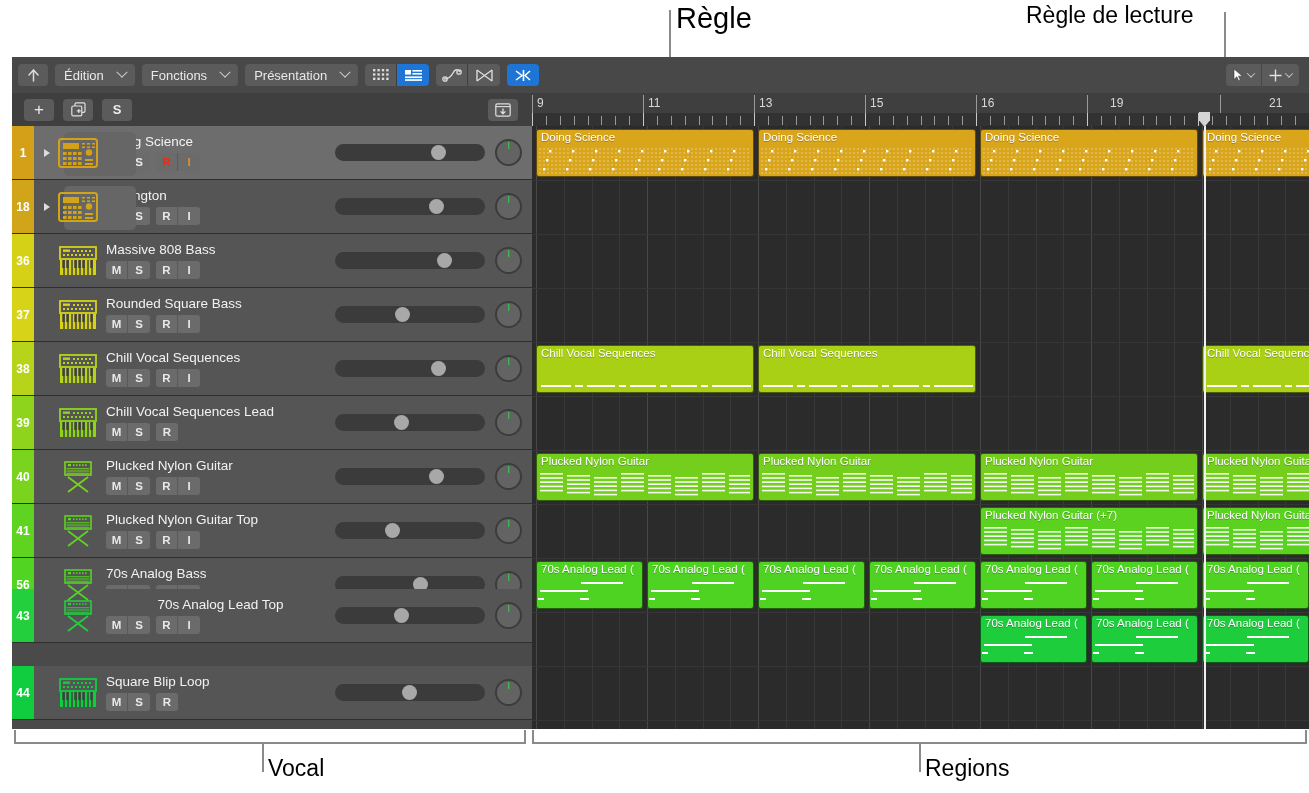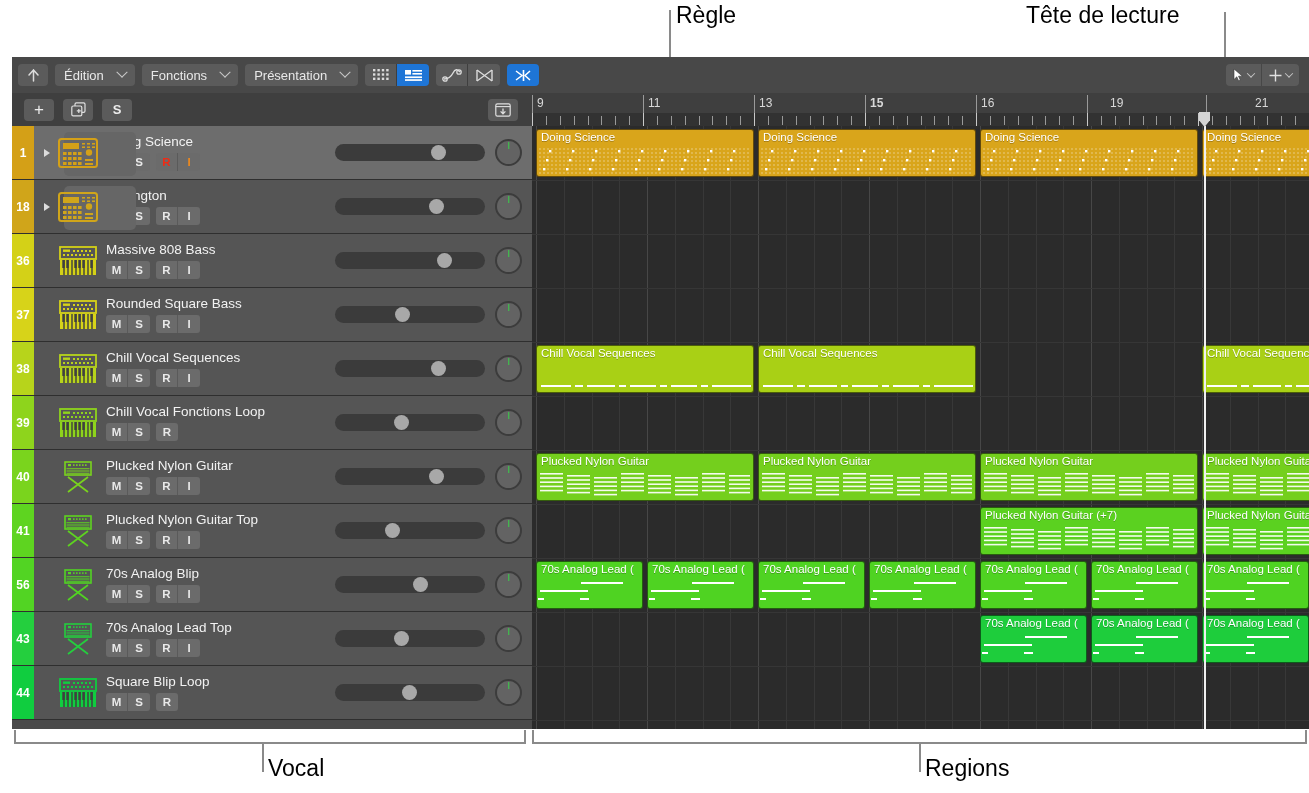--- a/index.html
+++ b/index.html
@@ -253,24 +253,24 @@
     position: absolute; width: 11px; height: 15px;
     background: #d4d4d4;
     clip-path: polygon(0 0, 100% 0, 100% 55%, 50% 100%, 0 55%);
   }
 </style>
 </head>
 <body>
 
 <div id="root">
 
-  <div class="callout-label" style="left:676px; top:2px; font-size:23px;">Règle</div>
+  <div class="callout-label" style="left:676px; top:2px; font-size:29px;">Règle</div>
   <div class="leader leader-v" style="left:669px; top:10px; height:80px;"></div>
 
-  <div class="callout-label" style="left:1026px; top:2px; font-size:23px;">Tête de lecture</div>
+  <div class="callout-label" style="left:1026px; top:2px; font-size:23px;">Règle de lecture</div>
   <div class="leader leader-v" style="left:1224px; top:12px; height:110px;"></div>
 
   <div id="app">
 
     <div class="toolbar">
       <div class="tb-btn icon-only">
         <svg width="13" height="15" viewBox="0 0 13 15">
           <path d="M6.5 2 L11 7 M6.5 2 L2 7 M6.5 2 L6.5 13" stroke="#dcdcdc" stroke-width="1.5" fill="none" stroke-linecap="round"></path>
         </svg>
       </div>
@@ -386,24 +386,24 @@
           <path d="M8 5.4 L8 10.6 M5.6 8.4 L8 10.9 L10.4 8.4" stroke="#e0e0e0" stroke-width="1.3" fill="none"></path>
         </svg>
       </div>
     </div>
 
     <div class="ruler">
       <div class="ruler-nums" id="ruler-nums">
           <div class="ruler-num" style="left: 0px;">9</div>
           <div class="ruler-num" style="left: 111px;">11</div>
           <div class="ruler-num" style="left: 222px;">13</div>
-          <div class="ruler-num" style="left: 333px; font-weight: bold;">15</div>
+          <div class="ruler-num" style="left: 333px;">15</div>
           <div class="ruler-num" style="left: 444px;">16</div>
           <div class="ruler-num" style="left: 555px; padding-left: 22px;">19</div>
-          <div class="ruler-num" style="left: 674px; padding-left: 48px;">21</div>
+          <div class="ruler-num" style="left: 688px; padding-left: 48px;">21</div>
         </div>
       <div class="ruler-ticks" id="ruler-ticks">
           <div class="tick major" style="left: 0px;"></div>
           <div class="tick" style="left: 14px;"></div>
           <div class="tick" style="left: 28px;"></div>
           <div class="tick" style="left: 42px;"></div>
           <div class="tick" style="left: 56px;"></div>
           <div class="tick" style="left: 69px;"></div>
           <div class="tick" style="left: 83px;"></div>
           <div class="tick" style="left: 97px;"></div>
@@ -786,21 +786,21 @@
         <rect x="3.3" y="14" width="2.4" height="8"></rect>
                   <rect x="7.3" y="14" width="2.4" height="8"></rect>
         <rect x="15.3" y="14" width="2.4" height="8"></rect>
                   <rect x="19.3" y="14" width="2.4" height="8"></rect>
         <rect x="23.3" y="14" width="2.4" height="8"></rect>
                   <rect x="31.3" y="14" width="2.4" height="8"></rect>
       </g>
     </svg>
             </div>
             <div class="tinfo">
-              <div class="tname">Chill Vocal Fonctions Loop</div>
+              <div class="tname">Chill Vocal Sequences Lead</div>
               <div class="btnrow">
                 <div class="grp">
                   <div class="mbtn">M</div>
                   <div class="mbtn">S</div>
                 </div>
                 <div class="grp">
                   <div class="mbtn">R</div>
                 </div>
               </div>
             </div>
@@ -911,41 +911,41 @@
                   <rect x="24" y="3.3" width="1.6" height="1.6"></rect>
       <rect x="27" y="3.3" width="1.6" height="1.6"></rect>
     </g>
     <g stroke="#52d423" stroke-width="1.1">
       <path d="M8.5 7.8 L31.5 7.8 M8.5 10 L31.5 10 M8.5 12.2 L31.5 12.2"></path>
     </g>
     <path d="M10 16 L30 31 M30 16 L10 31" stroke="#52d423" stroke-width="1.7" fill="none"></path>
   </svg>
             </div>
             <div class="tinfo">
-              <div class="tname">70s Analog Blip</div>
+              <div class="tname">70s Analog Bass</div>
               <div class="btnrow">
                 <div class="grp">
                   <div class="mbtn">M</div>
                   <div class="mbtn">S</div>
                 </div>
                 <div class="grp">
                   <div class="mbtn">R</div>
                   <div class="mbtn">I</div>
                 </div>
               </div>
             </div>
             <div class="tctl">
               <div class="vslider">
                 <div class="vknob" style="left: 77.72px;"></div>
               </div>
               <div class="pan"></div>
             </div>
           </div>
         </div>
-        <div class="trow" style="top: 486px; height: 54px;">
+        <div class="trow" style="top: 463px; height: 54px; text-align: center;">
           <div class="tnum" style="background: rgb(36, 207, 62);">43</div>
           <div class="trow-body">
             <div class="disc-btn" style="position: relative; z-index: 2;"></div>
             <div class="ticon" style="position: relative; z-index: 2;">
               <svg width="40" height="32" viewBox="0 0 40 32">
     <rect x="7" y="1" width="26" height="13" fill="none" stroke="#24cf3e" stroke-width="1.6"></rect>
     <g fill="#24cf3e">
       <rect x="10" y="3" width="3" height="2.2"></rect>
       <rect x="15" y="3.3" width="1.6" height="1.6"></rect>
                   <rect x="18" y="3.3" width="1.6" height="1.6"></rect>

